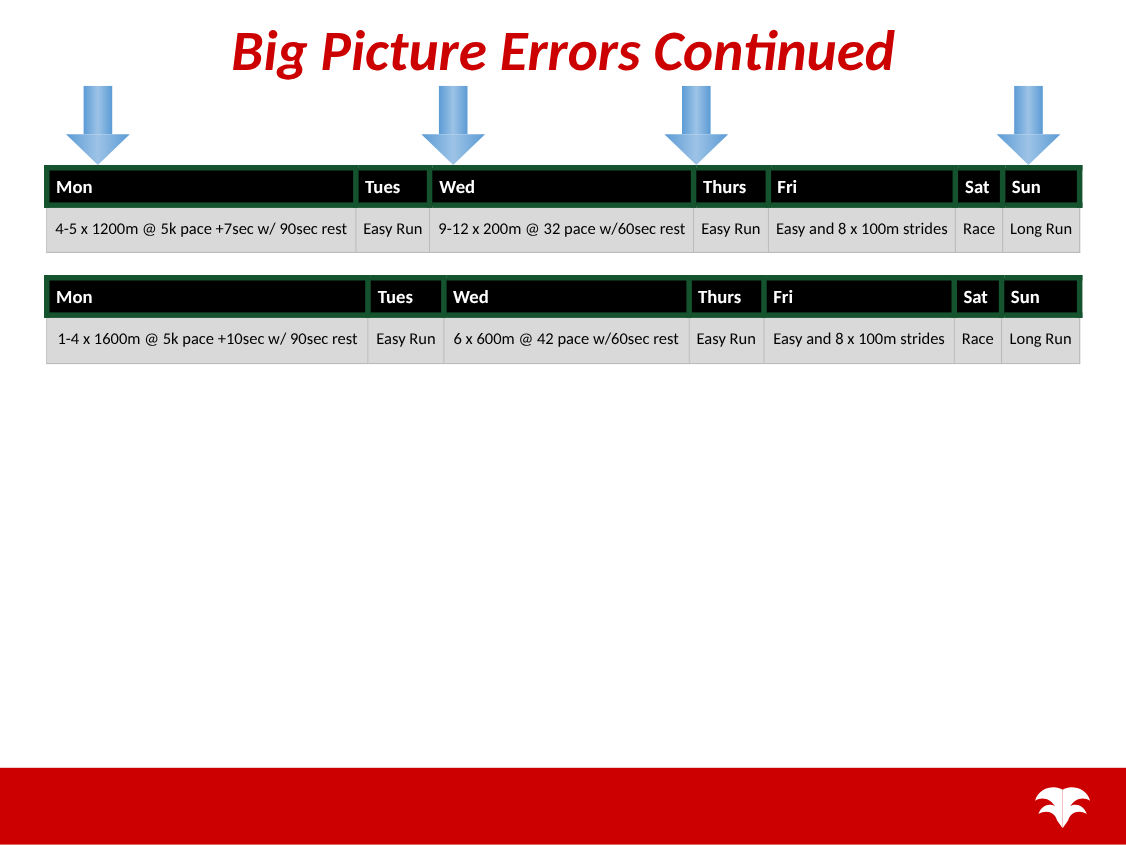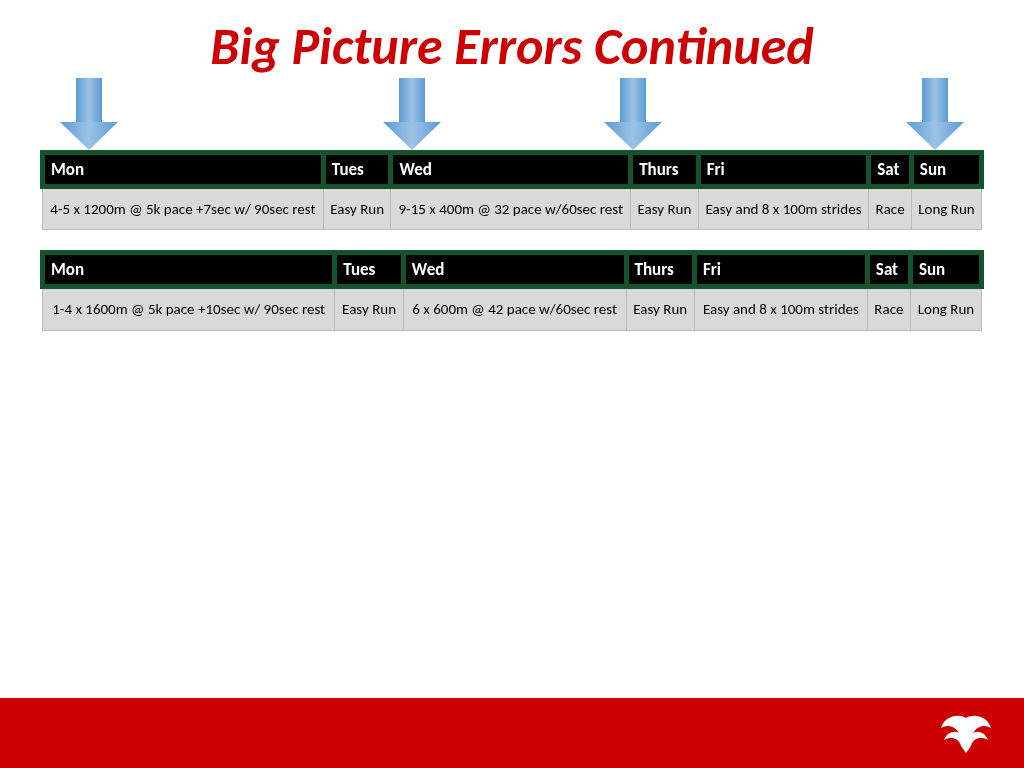--- a/index.html
+++ b/index.html
@@ -165,21 +165,21 @@
           <th>Thurs</th>
           <th>Fri</th>
           <th>Sat</th>
           <th>Sun</th>
         </tr>
       </thead>
       <tbody>
         <tr>
           <td>4-5 x 1200m @ 5k pace +7sec w/ 90sec rest</td>
           <td>Easy Run</td>
-          <td>9-15 x 400m @ 32 pace w/60sec rest</td>
+          <td>9-12 x 200m @ 32 pace w/60sec rest</td>
           <td>Easy Run</td>
           <td>Easy and 8 x 100m strides</td>
           <td>Race</td>
           <td>Long Run</td>
         </tr>
       </tbody>
     </table>
   </div>
 
   <div class="table-wrapper-2">

